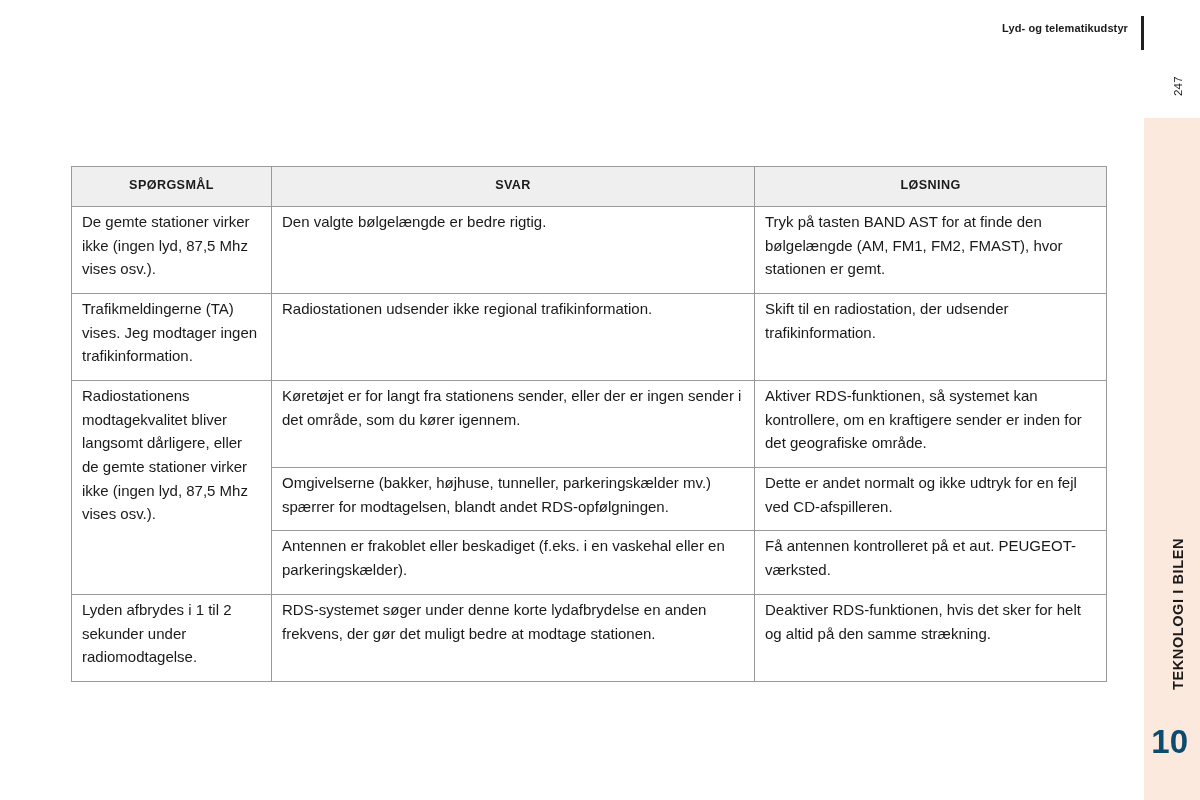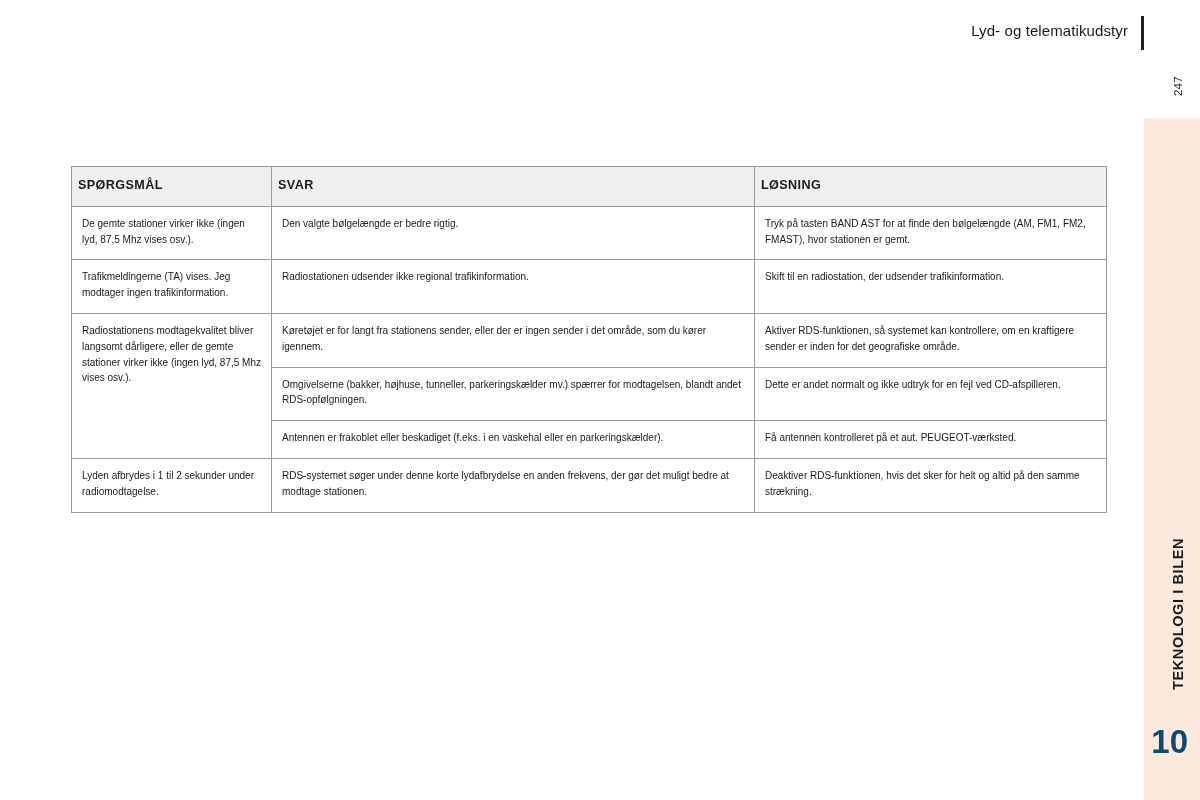--- a/index.html
+++ b/index.html
@@ -14,22 +14,22 @@
     color: #1a1a1a;
     position: relative;
     overflow: hidden;
   }
 
   
   .page-header {
     position: absolute;
     top: 22px;
     right: 72px;
-    font-size: 15px;
-    font-weight: normal;
+    font-size: 11px;
+    font-weight: bold;
     color: #1a1a1a;
     letter-spacing: 0.1px;
   }
   .header-rule {
     position: absolute;
     top: 16px;
     right: 56px;
     width: 3px;
     height: 34px;
     background: #231f20;
@@ -84,28 +84,28 @@
     width: 1035px;
   }
   table.faq {
     border-collapse: collapse;
     width: 100%;
     table-layout: fixed;
   }
   table.faq th, table.faq td {
     border: 1px solid #9a9a9a;
     vertical-align: top;
-    padding: 9px 10px 12px 10px;
-    font-size: 10px;
+    padding: 3px 10px 12px 10px;
+    font-size: 15px;
     line-height: 1.58;
     color: #1a1a1a;
   }
   table.faq thead th {
     background: #efefef;
-    text-align: left;
+    text-align: center;
     font-weight: bold;
     font-size: 12.6px;
     letter-spacing: 0.4px;
     padding: 9px 6px 10px 6px;
     vertical-align: middle;
     margin-left: 30px;
   }
   col.c1 { width: 200px; }
   col.c2 { width: 483px; }
   col.c3 { width: 352px; }

